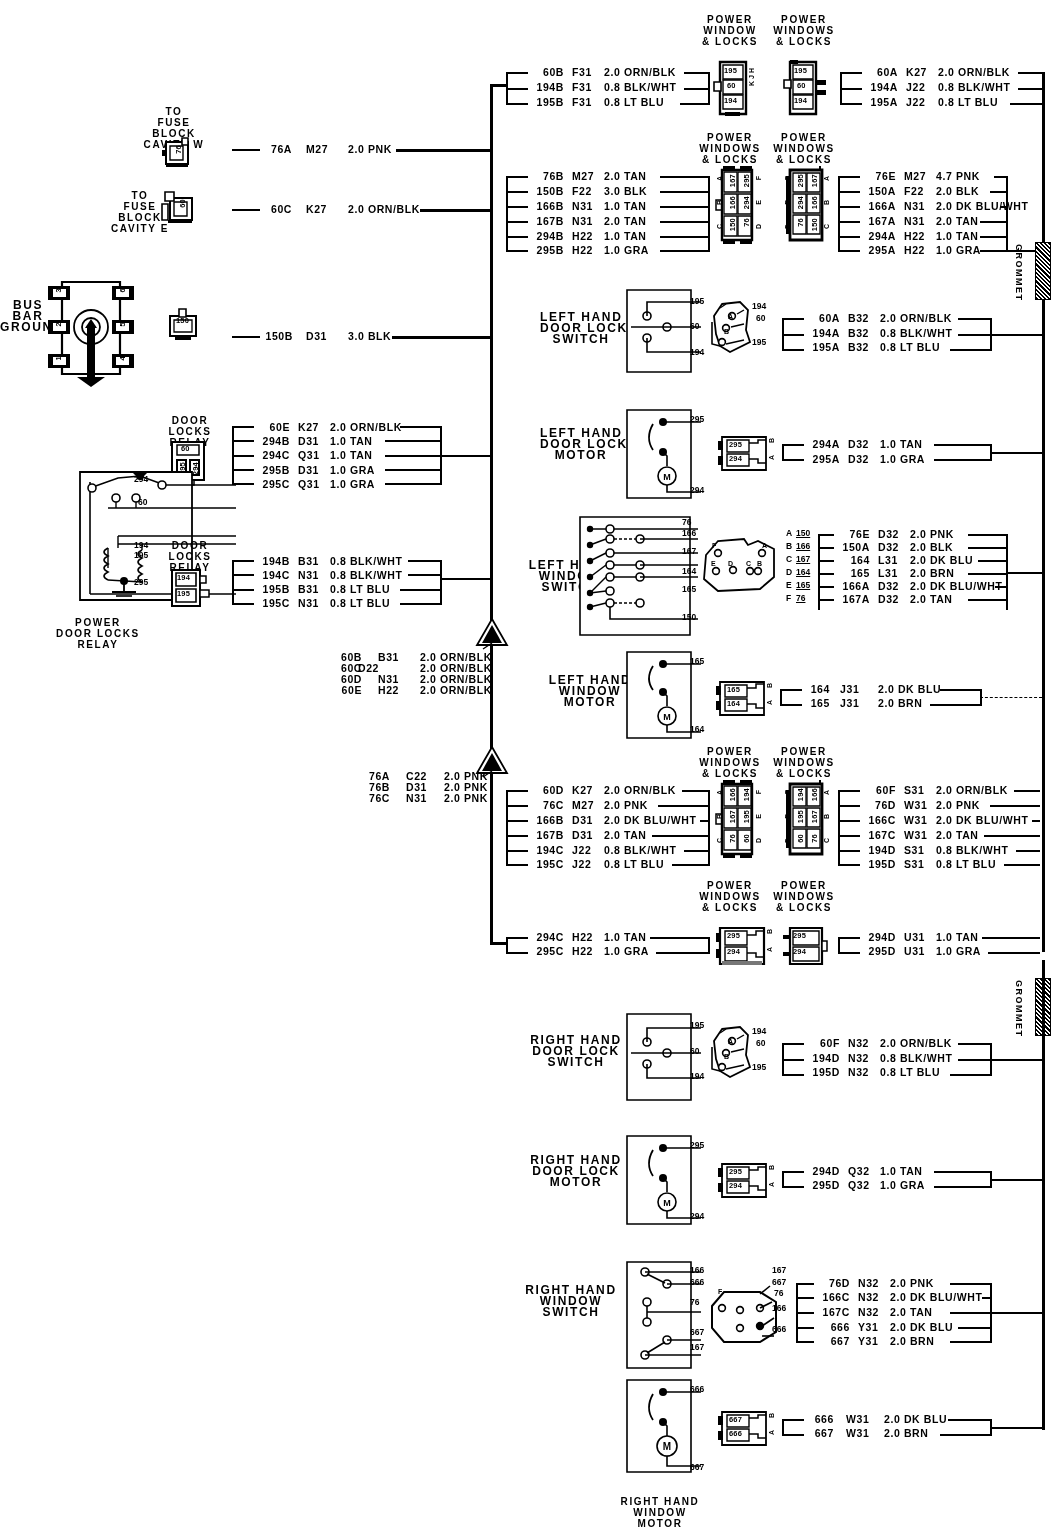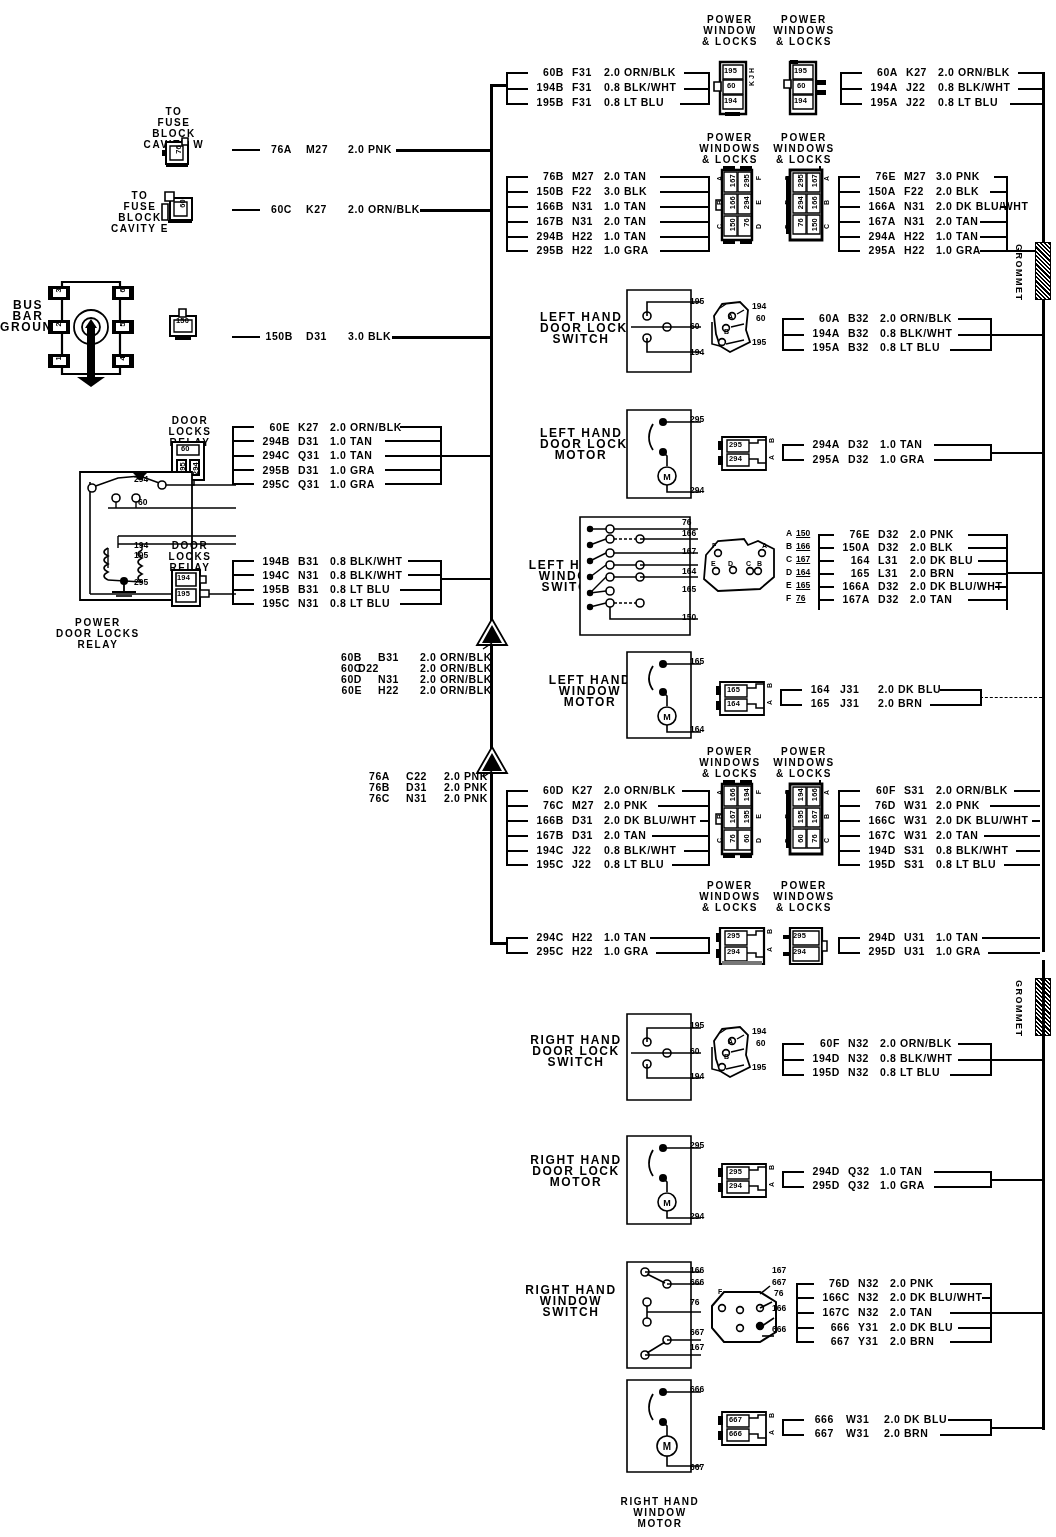--- a/index.html
+++ b/index.html
@@ -468,21 +468,21 @@
   <div class="ln vl" style="left:838px;top:176px;height:74px;"></div>
   <div class="ln hl" style="left:838px;top:176px;width:22px;"></div>
   <div class="ln hl" style="left:838px;top:191px;width:22px;"></div>
   <div class="ln hl" style="left:838px;top:206px;width:22px;"></div>
   <div class="ln hl" style="left:838px;top:221px;width:22px;"></div>
   <div class="ln hl" style="left:838px;top:236px;width:22px;"></div>
   <div class="ln hl" style="left:838px;top:250px;width:22px;"></div>
 
   <div class="t circ" style="left:854px;top:170px;width:42px;">76E</div>
   <div class="t conn" style="left:904px;top:170px;">M27</div>
-  <div class="t gauge" style="left:936px;top:170px;">3.0 PNK</div>
+  <div class="t gauge" style="left:936px;top:170px;">4.7 PNK</div>
   <div class="ln hl" style="left:994px;top:176px;width:14px;"></div>
 
   <div class="t circ" style="left:854px;top:185px;width:42px;">150A</div>
   <div class="t conn" style="left:904px;top:185px;">F22</div>
   <div class="t gauge" style="left:936px;top:185px;">2.0 BLK</div>
   <div class="ln hl" style="left:990px;top:191px;width:18px;"></div>
 
   <div class="t circ" style="left:854px;top:200px;width:42px;">166A</div>
   <div class="t conn" style="left:904px;top:200px;">N31</div>
   <div class="t gauge" style="left:936px;top:200px;">2.0 DK BLU/WHT</div>

